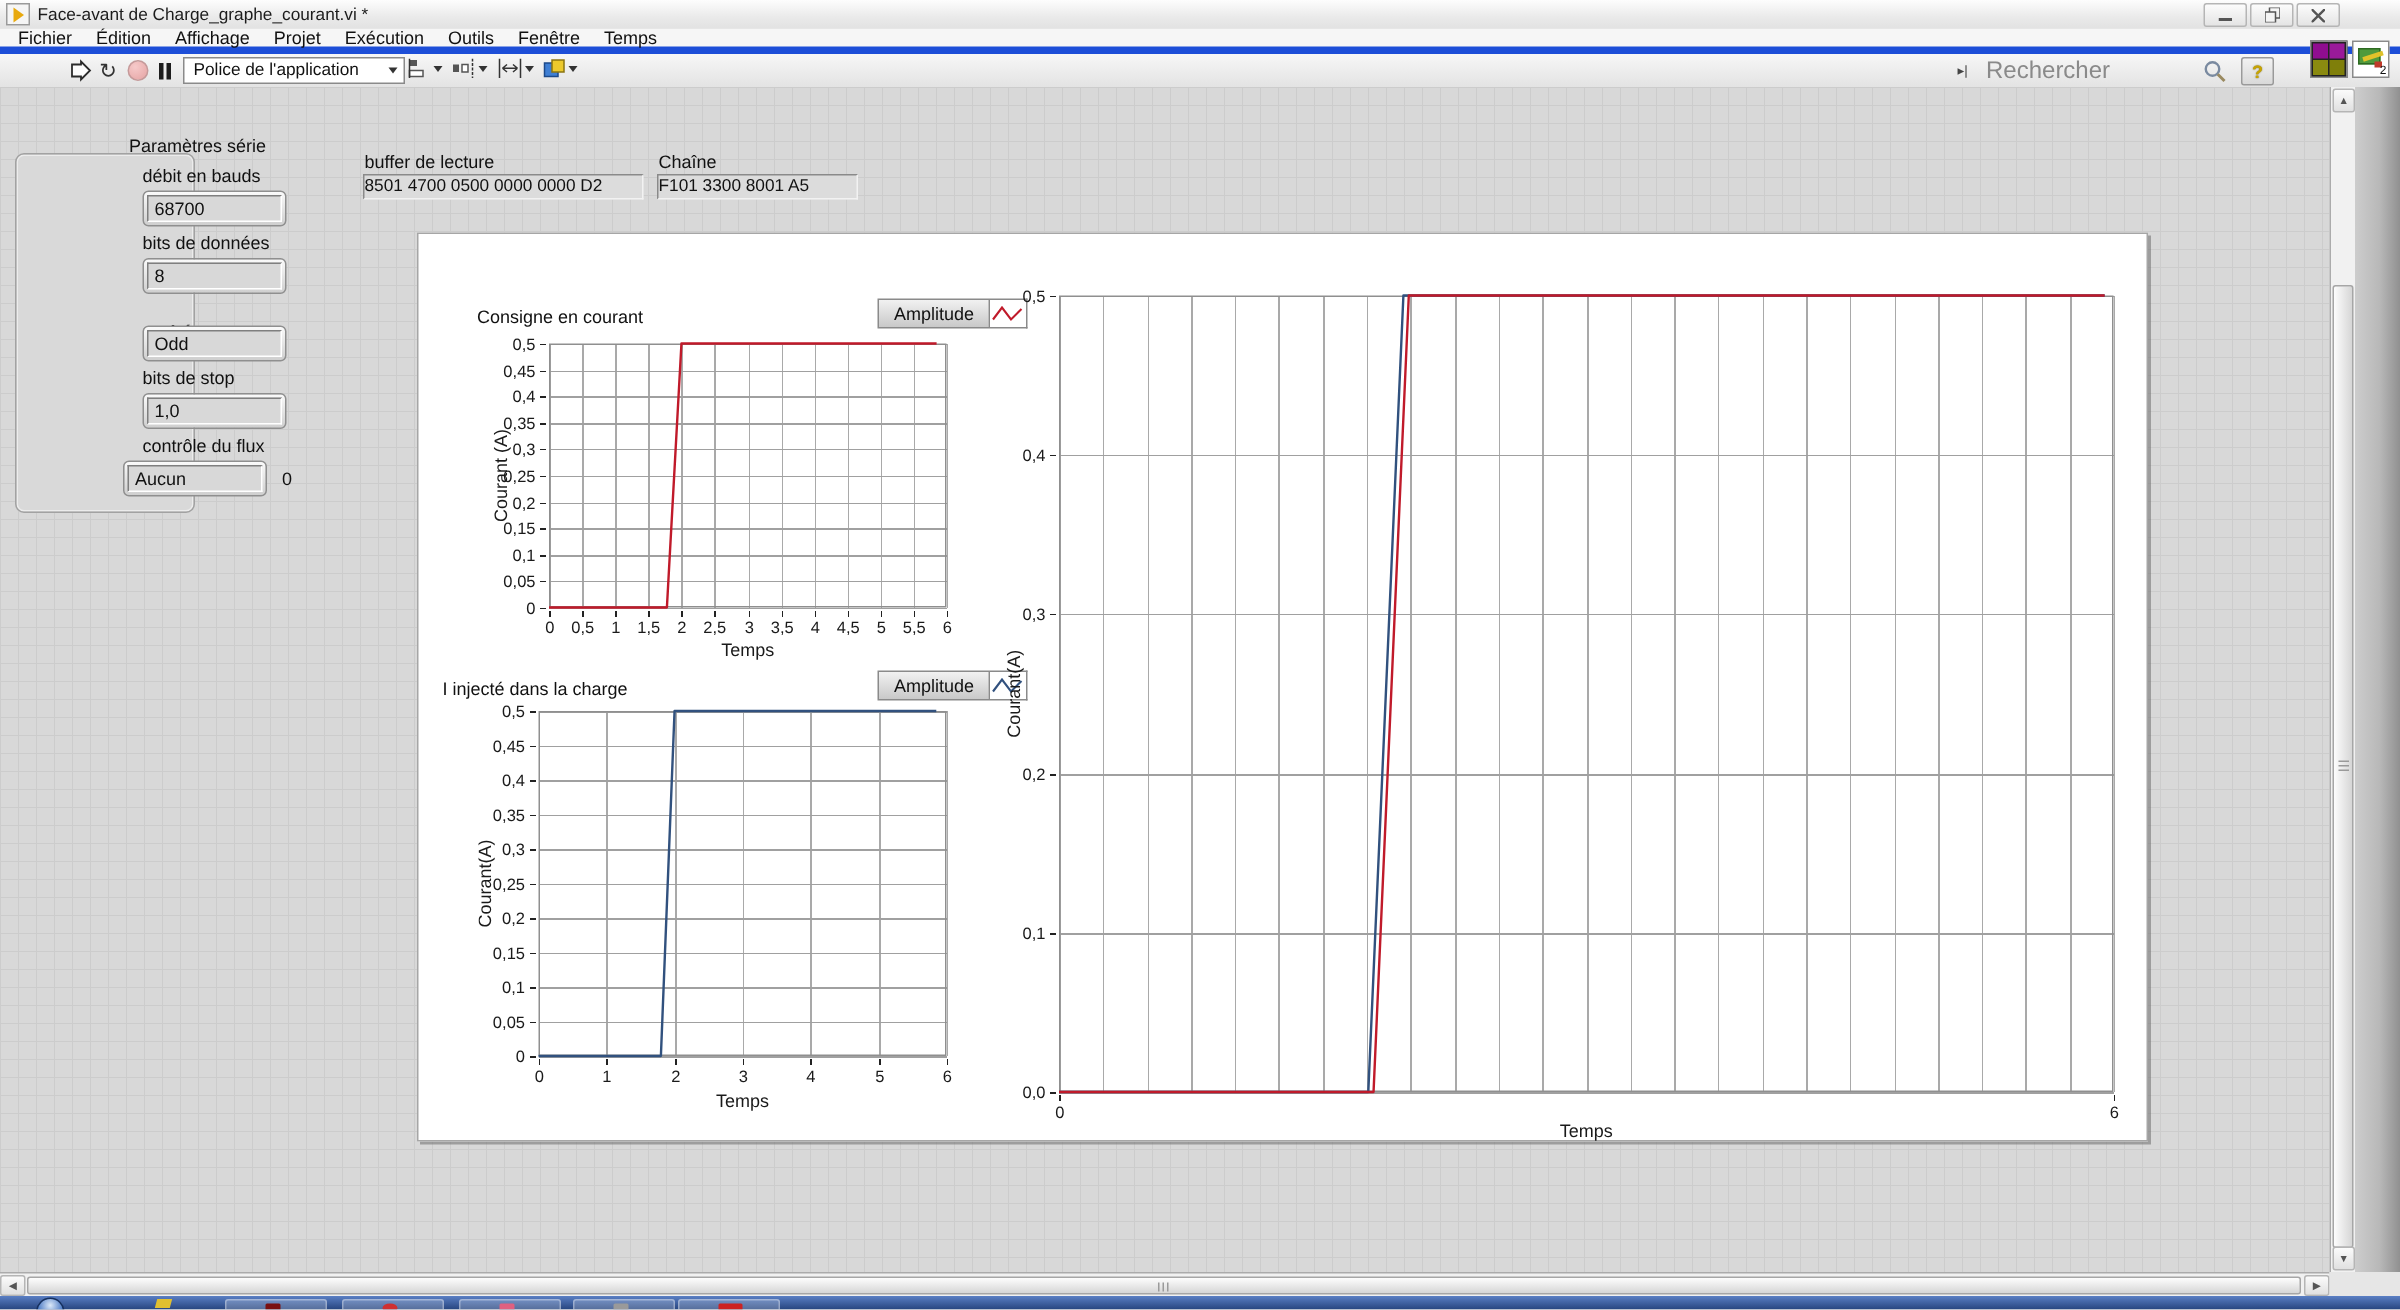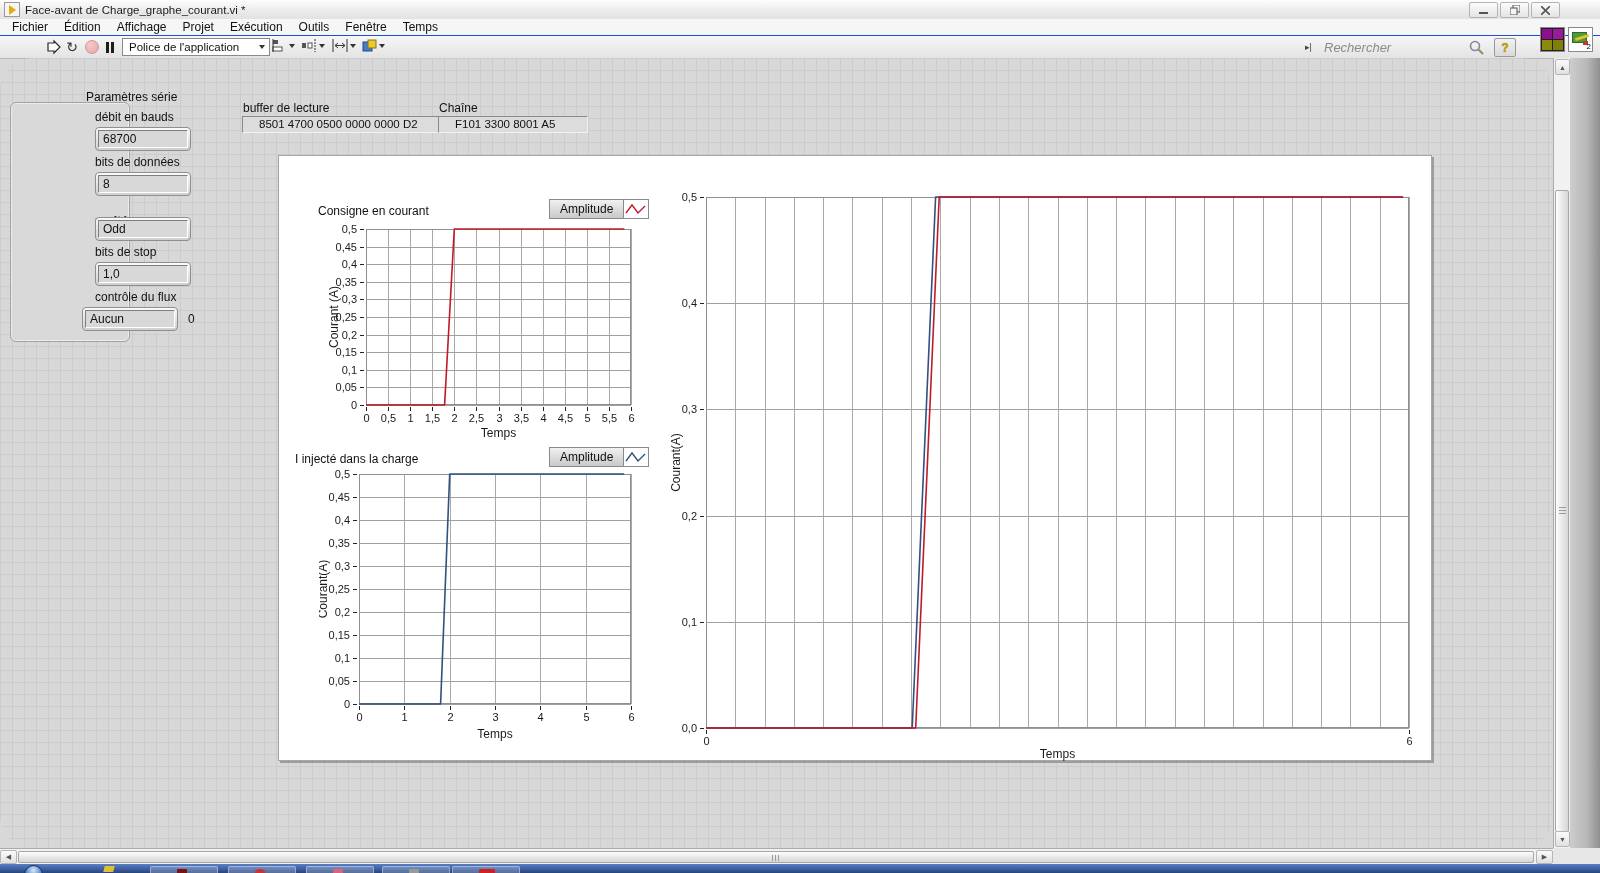--- a/index.html
+++ b/index.html
@@ -15,71 +15,71 @@
     display:inline-flex;align-items:center;justify-content:center;}
   .lv-app-icon i{width:0;height:0;border-left:7px solid #e8a90e;border-top:5px solid transparent;border-bottom:5px solid transparent;}
   .title-text{font-size:11.5px;color:#1c1c1c;}
   .winbtns{position:absolute;right:40px;top:2px;display:flex;gap:2px;}
   .winbtn{width:27px;height:14px;border:1px solid #b5b5b5;border-radius:2px;
     background:linear-gradient(180deg,#fcfcfc,#e4e4e4);display:inline-flex;align-items:center;justify-content:center;
     color:#555;font-size:9px;line-height:9px;}
   .winbtn svg{display:block;}
 
   .menubar{position:absolute;left:0;top:19px;width:1600px;height:17px;background:#f6f6f6;
-    border-bottom:1px solid #1d4ed8;display:flex;align-items:center;padding-left:4px;box-sizing:border-box;}
+    border-bottom:5px solid #1d4ed8;display:flex;align-items:center;padding-left:4px;box-sizing:border-box;}
   .menu-item{font-size:12px;color:#111;padding:0 8px;height:17px;line-height:17px;}
 
   .toolbar{position:absolute;left:0;top:36px;width:1600px;height:22px;
     background:linear-gradient(180deg,#f7f7f7,#e3e3e3);border-bottom:1px solid #b7b7b7;}
   .tbtn{position:absolute;top:2px;height:18px;display:flex;align-items:center;justify-content:center;}
   .stop-circle{width:12px;height:12px;border-radius:50%;background:radial-gradient(circle at 35% 30%,#f6caca,#e5a3a3);border:1px solid #c59a9a;}
   .pause-bars i{display:inline-block;width:3px;height:11px;background:#1d1d1d;margin:0 1px;}
   .font-box{position:absolute;left:122px;top:2px;width:140px;height:16px;background:#fff;border:1px solid #8a8a8a;
     font-size:11.5px;color:#111;line-height:16px;padding-left:6px;box-sizing:content-box;}
   .font-box .dd{position:absolute;right:4px;top:6px;}
   .dd{width:0;height:0;border-left:3.5px solid transparent;border-right:3.5px solid transparent;border-top:4px solid #333;display:inline-block;}
   .tool-group{position:absolute;top:3px;display:flex;align-items:center;gap:2px;}
   .search-sep{position:absolute;left:1305px;top:6px;font-size:9px;color:#444;}
   .search-input{position:absolute;left:1322px;top:3px;width:132px;height:15px;border:none;background:transparent;
-    font-size:13px;color:#333;outline:none;font-family:"Liberation Sans",sans-serif;font-style:italic;}
+    font-size:16px;color:#333;outline:none;font-family:"Liberation Sans",sans-serif;}
   .search-input::placeholder{color:#8a8a8a;}
   .help-btn{position:absolute;left:1494px;top:2px;width:20px;height:17px;border:1px solid #9a9a9a;border-radius:2px;
     background:linear-gradient(180deg,#f2f2f2,#d9d9d9);color:#c8a400;font-weight:bold;font-size:12px;
     display:flex;align-items:center;justify-content:center;text-shadow:0 0 1px #6a5a00;}
   .vi-icon{position:absolute;top:27px;width:25px;height:25px;border:1px solid #8a8a8a;background:#fff;box-sizing:border-box;}
   .vi-icon.grid4{left:1540px;display:grid;grid-template-columns:1fr 1fr;grid-template-rows:1fr 1fr;gap:1px;background:#222;padding:1px;}
   .vi-icon.grid4 b{display:block;}
   .vi-icon.num2{left:1568px;}
   .vi-icon.num2 .g{position:absolute;left:3px;top:4px;width:13px;height:9px;background:#4f9a3c;border:1px solid #2e6a22;}
   .vi-icon.num2 .a{position:absolute;left:6px;top:8px;width:14px;height:3px;background:#e0c22a;transform:rotate(-18deg);}
   .vi-icon.num2 .r{position:absolute;left:14px;top:13px;width:5px;height:4px;background:#c03a2a;}
   .vi-icon.num2 .n{position:absolute;right:1px;bottom:0;font-size:8px;color:#111;}
 
   
   .content{position:absolute;left:0;top:58px;width:1553px;height:790px;background-color:#d8d8d8;
     background-image:linear-gradient(to right,#cccccc 1px,transparent 1px),linear-gradient(to bottom,#cccccc 1px,transparent 1px);
-    background-size:12px 12px;border-radius:32px;}
+    background-size:12px 12px;}
 
   .lv-label{font-size:12px;color:#111;white-space:nowrap;}
 
   .params-box{position:absolute;left:10px;top:44px;width:118px;height:238px;border:1px solid #a2a2a2;border-radius:6px;
     background:#d9d9d9;box-shadow:inset 0 0 0 1px #ececec;}
   .lv-field{width:90px;height:18px;border-radius:4px;background:linear-gradient(180deg,#fafafa,#cfcfcf);
     border:1px solid #8f8f8f;padding:2px;}
   .lv-field .inner{height:100%;background:#d8d8d8;border:1px solid;border-color:#7f7f7f #ffffff #ffffff #7f7f7f;
     font-size:12px;color:#111;line-height:16px;padding-left:4px;box-sizing:border-box;}
   .flat-field{height:15px;background:#dcdcdc;border:1px solid;border-color:#8a8a8a #f2f2f2 #f2f2f2 #8a8a8a;
-    font-size:11.5px;color:#111;line-height:15px;padding-left:16px;}
+    font-size:11.5px;color:#111;line-height:15px;padding-left:0;}
 
   .panel{position:absolute;left:278px;top:97px;width:1152px;height:604px;background:#ffffff;
     border:1px solid #a6a6a6;box-shadow:2px 2px 0 rgba(110,110,110,.55);}
   .main-title{position:absolute;left:278px;top:83px;width:1152px;text-align:center;font-size:12px;color:#111;}
 
   .chart-title{position:absolute;font-size:12px;color:#111;}
-  .legend{position:absolute;display:flex;align-items:flex-start;}
+  .legend{position:absolute;display:flex;align-items:flex-start;margin-left:36px;}
   .legend-btn{height:18px;line-height:18px;padding:0 10px;font-size:12px;color:#111;
     background:linear-gradient(180deg,#f1f1f1,#c9c9c9);border:1px solid #8a8a8a;}
   .legend-sample{width:24px;height:18px;background:#fff;border:1px solid #8a8a8a;border-left:none;
     display:flex;align-items:center;justify-content:center;}
   .plot{position:absolute;}
 
   
   .vscroll{position:absolute;left:1553px;top:58px;width:17px;height:790px;background:#f1f1f1;border-left:1px solid #ababab;box-sizing:border-box;}
   .sb-btn{position:absolute;left:1px;width:15px;height:16px;background:linear-gradient(180deg,#fbfbfb,#e0e0e0);
     border:1px solid #b5b5b5;border-radius:2px;display:flex;align-items:center;justify-content:center;color:#555;font-size:7px;box-sizing:border-box;}

